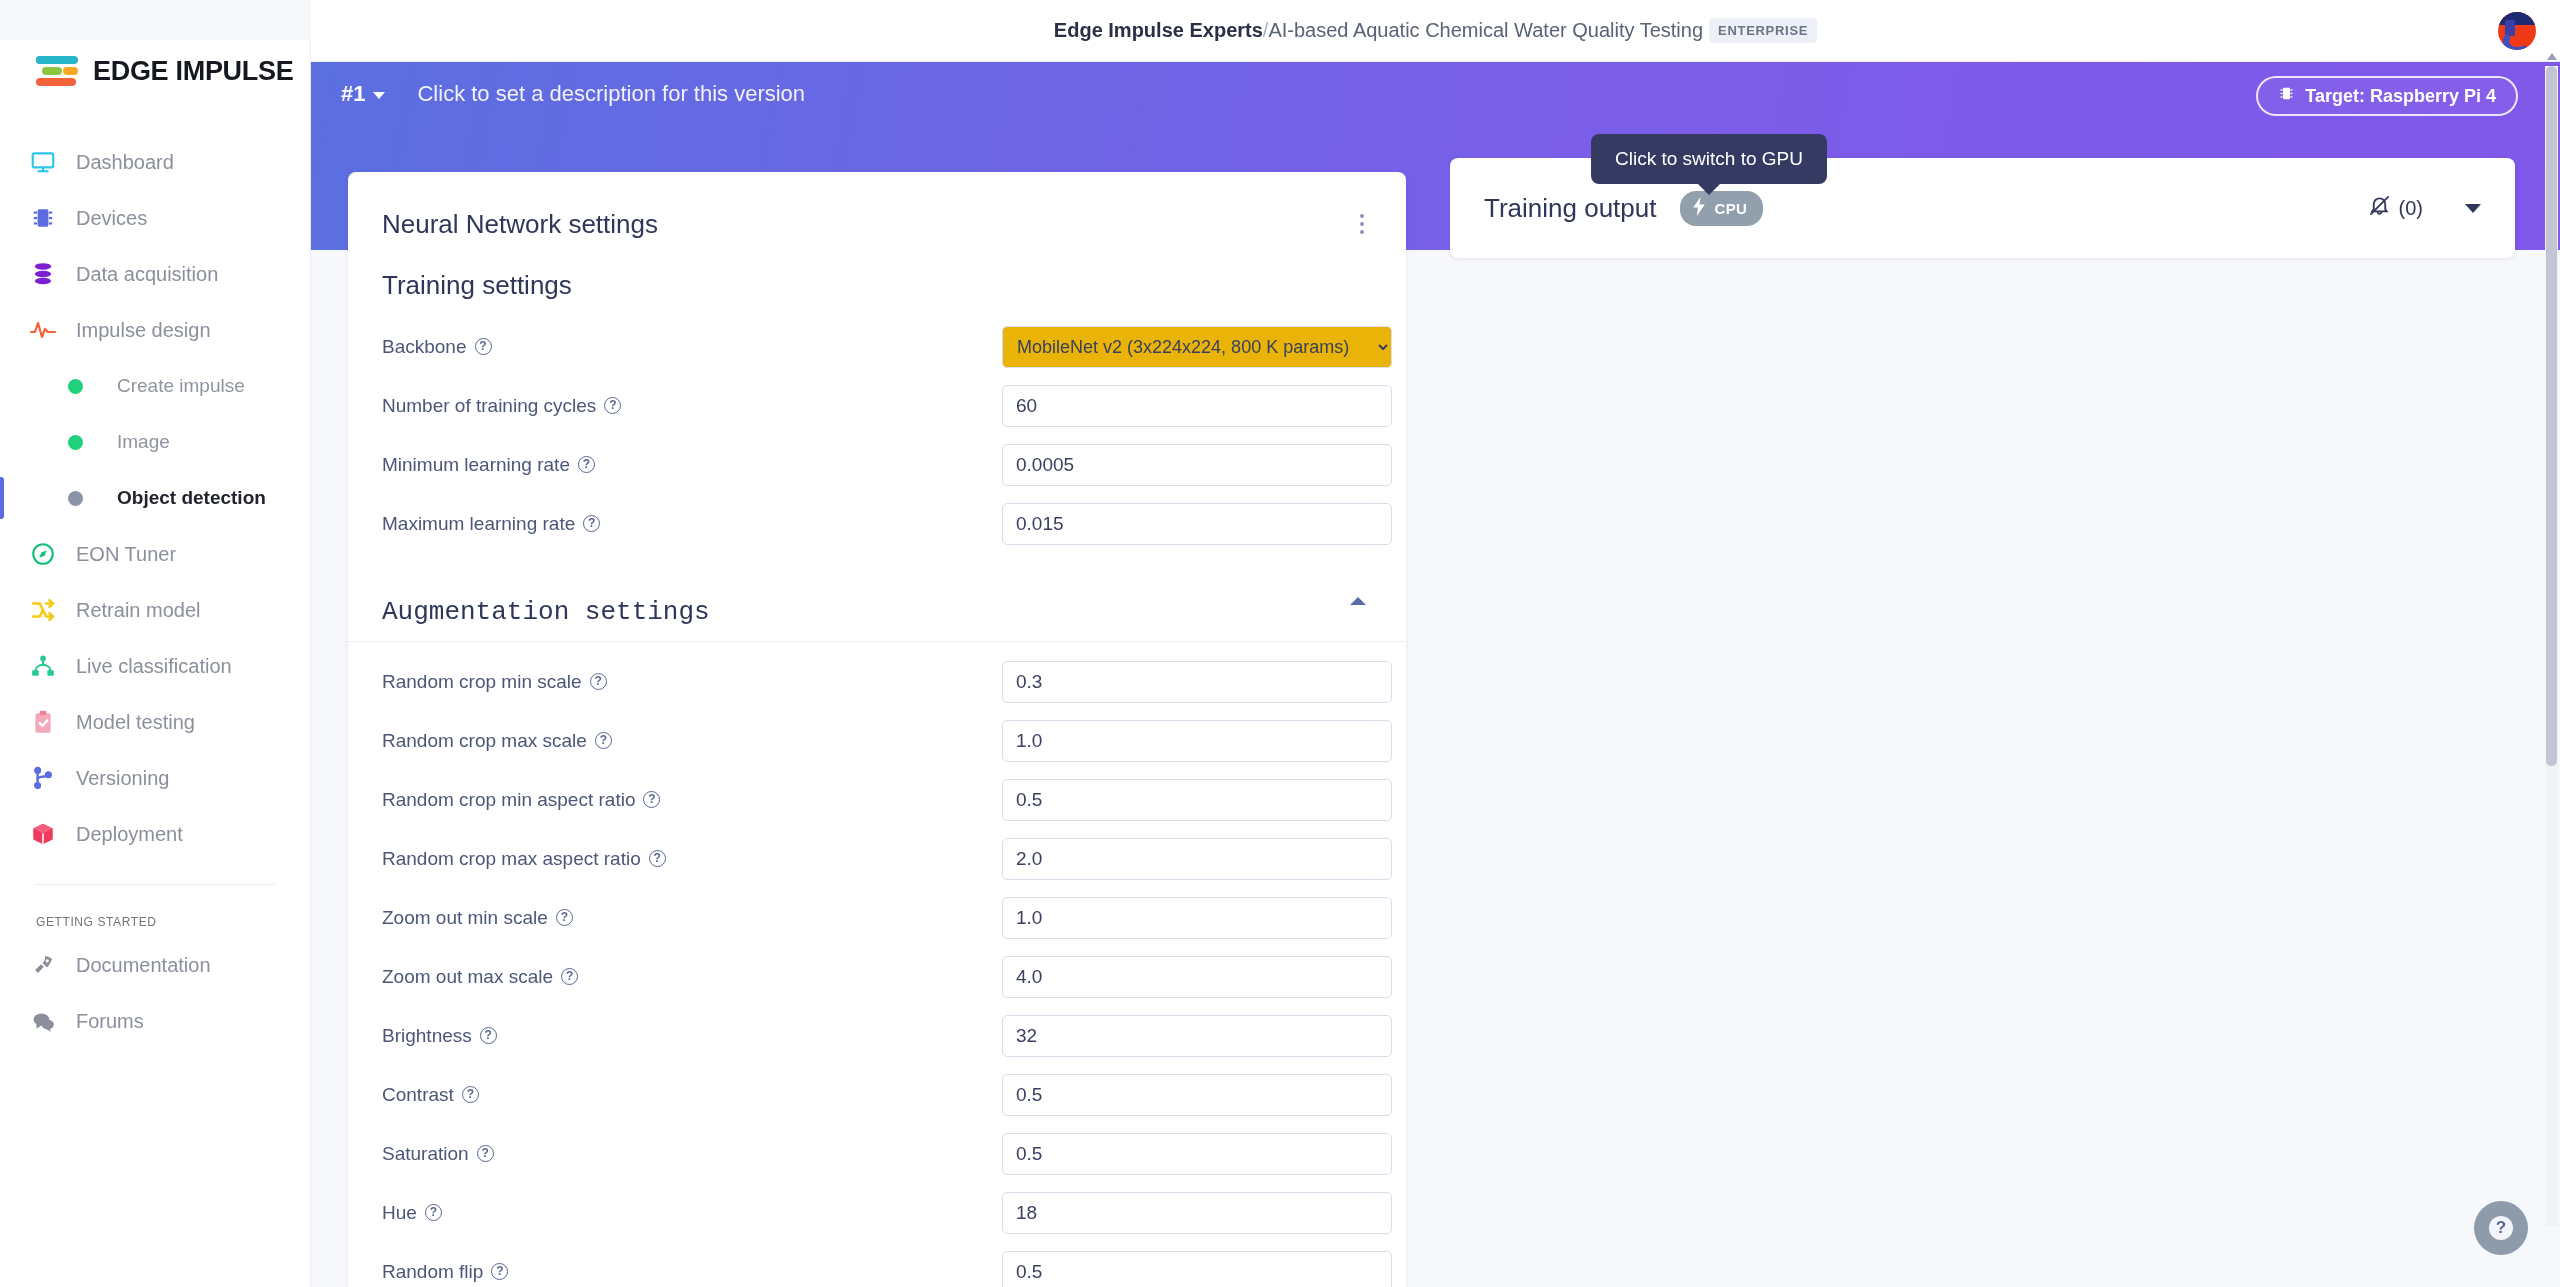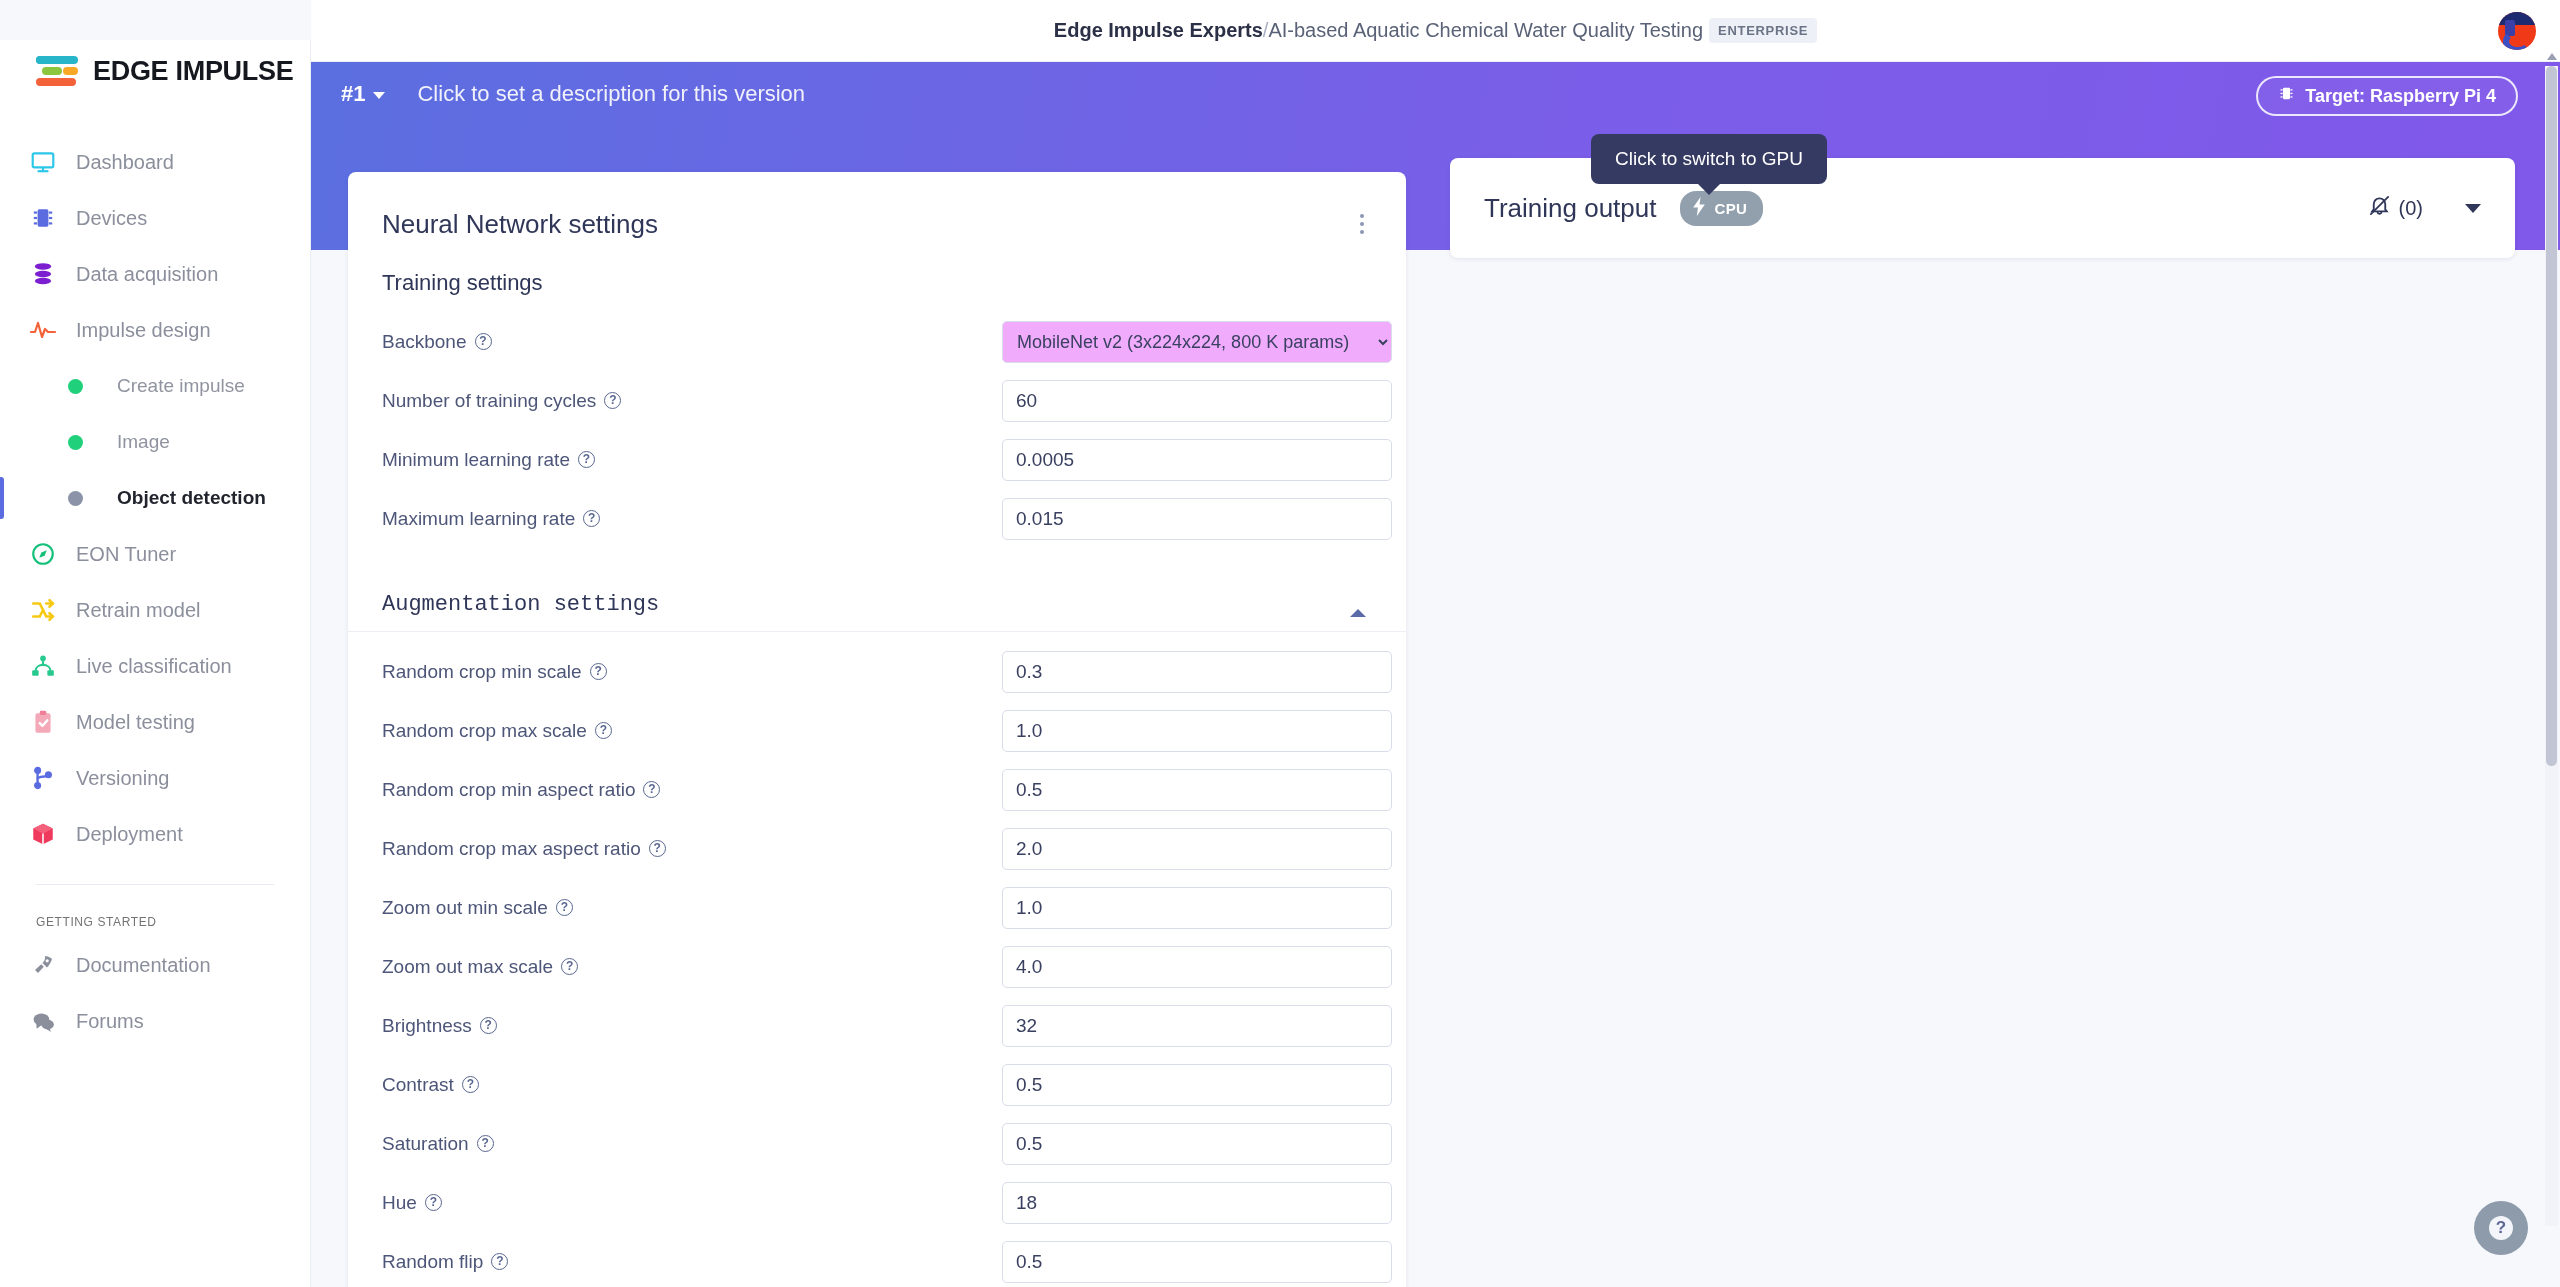--- a/index.html
+++ b/index.html
@@ -129,22 +129,22 @@
   #nn-card { left:348px; top:172px; width:1058px; min-height:1150px; }
   #nn-head {
     height:88px; display:flex; align-items:center;
     padding:16px 34px 0 34px; justify-content:space-between;
   }
   #nn-title { font-size:26px; color:#2f3658; }
   #kebab { display:flex; flex-direction:column; gap:4px; cursor:pointer; padding:8px; }
   #kebab i { width:4px; height:4px; border-radius:50%; background:#8e96b5; display:block; }
 
   .group-title {
-    font-size:22px; color:#2f3658; padding:0 34px; margin-top:10px;
-    display:flex; align-items:flex-end; justify-content:space-between;
+    font-size:26px; color:#2f3658; padding:0 34px; margin-top:10px;
+    display:flex; align-items:flex-start; justify-content:space-between;
   }
   #aug-group { margin-top:44px; padding-bottom:14px; border-bottom:1px solid #eceef4;font-family:Liberation Mono, monospace; }
   .caret-up {
     width:0;height:0;border-left:8px solid transparent;border-right:8px solid transparent;
     border-bottom:8px solid #5b6ba8; cursor:pointer; margin-right:6px;
   }
 
   .frow {
     display:flex; align-items:center; padding:0 34px; height:59px;
   }
@@ -161,21 +161,21 @@
   .finput {
     flex:none; width:390px; height:42px;
     border:1px solid #d9dde9; border-radius:5px;
     font-size:19px; color:#3a4160; padding:0 13px;
     font-family:"Liberation Sans", sans-serif; background:#fff;
     outline:none;
   }
   .fselect {
     flex:none; width:390px; height:42px;
     border:1px solid #d9dde9; border-radius:5px;
-    font-size:18px; color:#3a4160; padding:0 10px; background:#f0abfc;
+    font-size:18px; color:#3a4160; padding:0 10px; background:#eab308;
     font-family:"Liberation Sans", sans-serif; outline:none; cursor:pointer;
   }
 
   
   #to-card { left:1450px; top:158px; width:1065px; height:100px; }
   #to-row { height:100px; display:flex; align-items:center; padding:0 34px; }
   #to-title { font-size:26px; color:#2f3658; }
   #cpu-badge {
     display:flex; align-items:center; gap:7px;
     background:#92a0ae; color:#fff; border-radius:16px;

